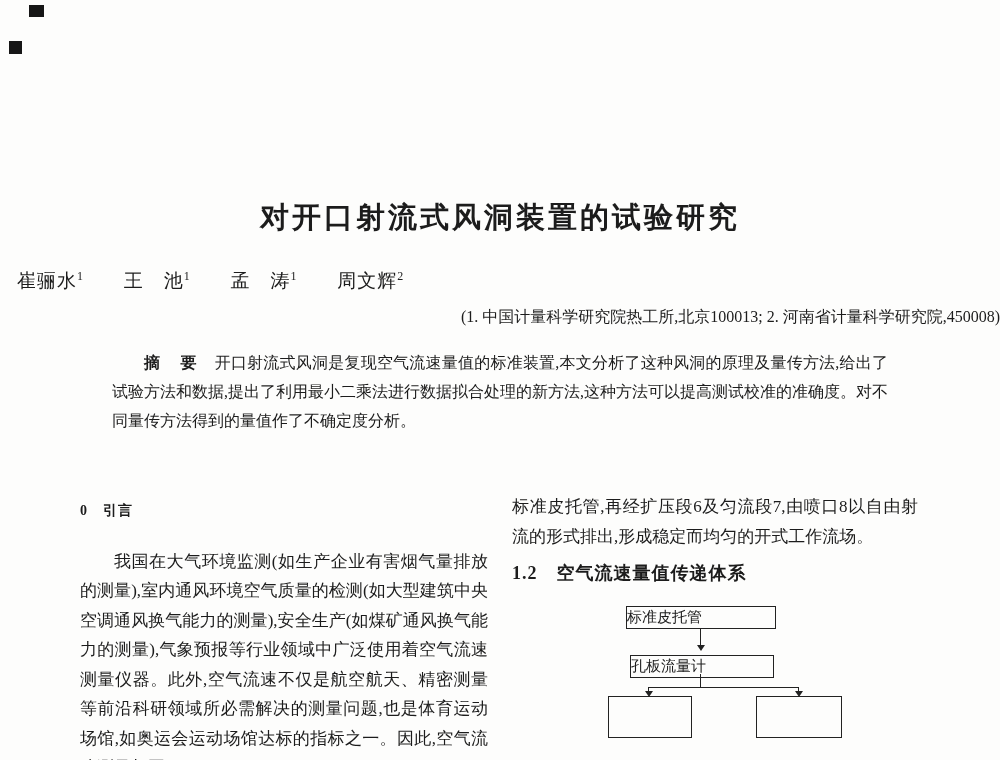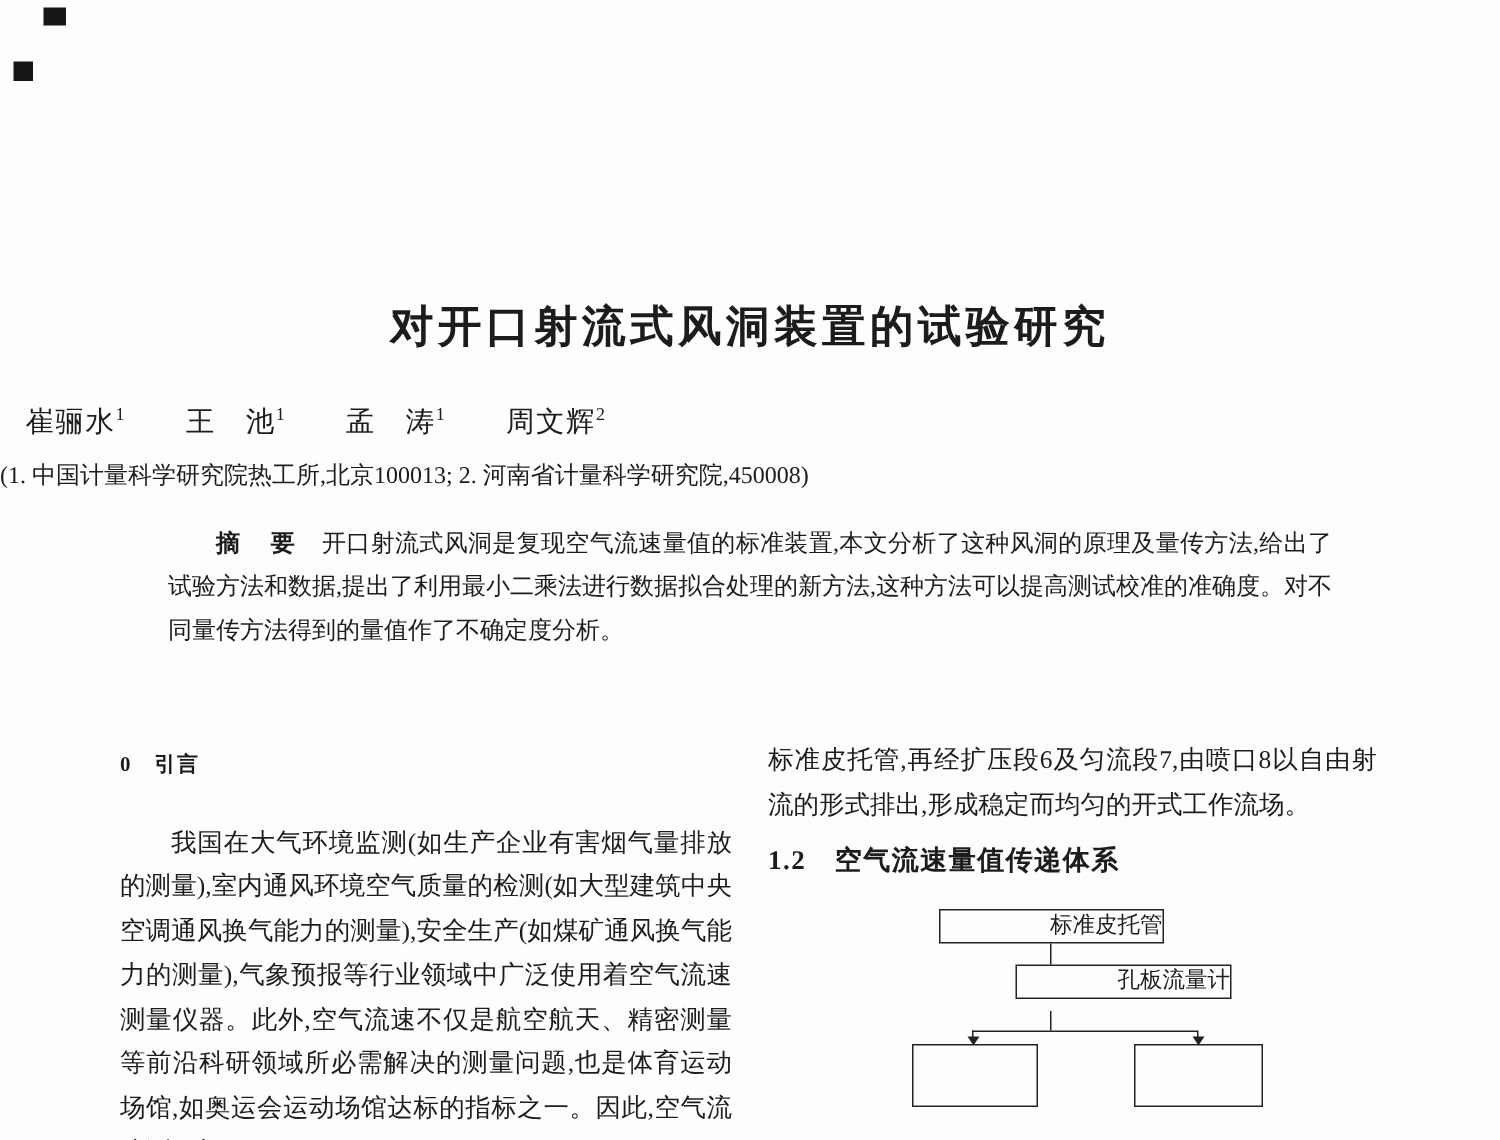--- a/index.html
+++ b/index.html
@@ -42,21 +42,21 @@
     letter-spacing: 1px;
   }
   .authors .author { margin: 0 17px; white-space: pre; }
   .authors sup { font-size: 12px; }
 
   .affiliation {
     position: absolute;
     top: 307px;
     left: 0;
     width: 100%;
-    text-align: left;
+    text-align: right;
     font-size: 16px;
   }
 
   .abstract-block {
     position: absolute;
     top: 348px;
     left: 112px;
     width: 776px;
     font-size: 16px;
     line-height: 29px;
@@ -92,25 +92,25 @@
     width: 406px;
     height: 130px;
     margin-top: 10px;
   }
   .dbox {
     position: absolute;
     border: 1.5px solid #222;
     background: #fdfdfc;
     font-size: 15px;
     line-height: 21px;
-    text-align: right;
+    text-align: left;
     text-indent: 0;
   }
   .dbox.b1 { left: 114px; top: 7px;  width: 148px; height: 21px; }
-  .dbox.b2 { left: 118px; top: 44px; width: 142px; height: 21px; margin-left: 47px; }
+  .dbox.b2 { left: 118px; top: 56px; width: 142px; height: 21px; }
   .dbox.b3 { left: 96px;  top: 97px; width: 82px;  height: 40px; }
   .dbox.b4 { left: 244px; top: 97px; width: 84px;  height: 40px; }
   .dline { position: absolute; background: #222; }
   .v1 { left: 188px; top: 30px; width: 1px; height: 16px; }
   .v2 { left: 188px; top: 75px; width: 1px; height: 13px; }
   .h1 { left: 136px; top: 88px; width: 150px; height: 1px; }
   .v3 { left: 136px; top: 88px; width: 1px; height: 5px; }
   .v4 { left: 286px; top: 88px; width: 1px; height: 5px; }
   .darrow {
     position: absolute;

